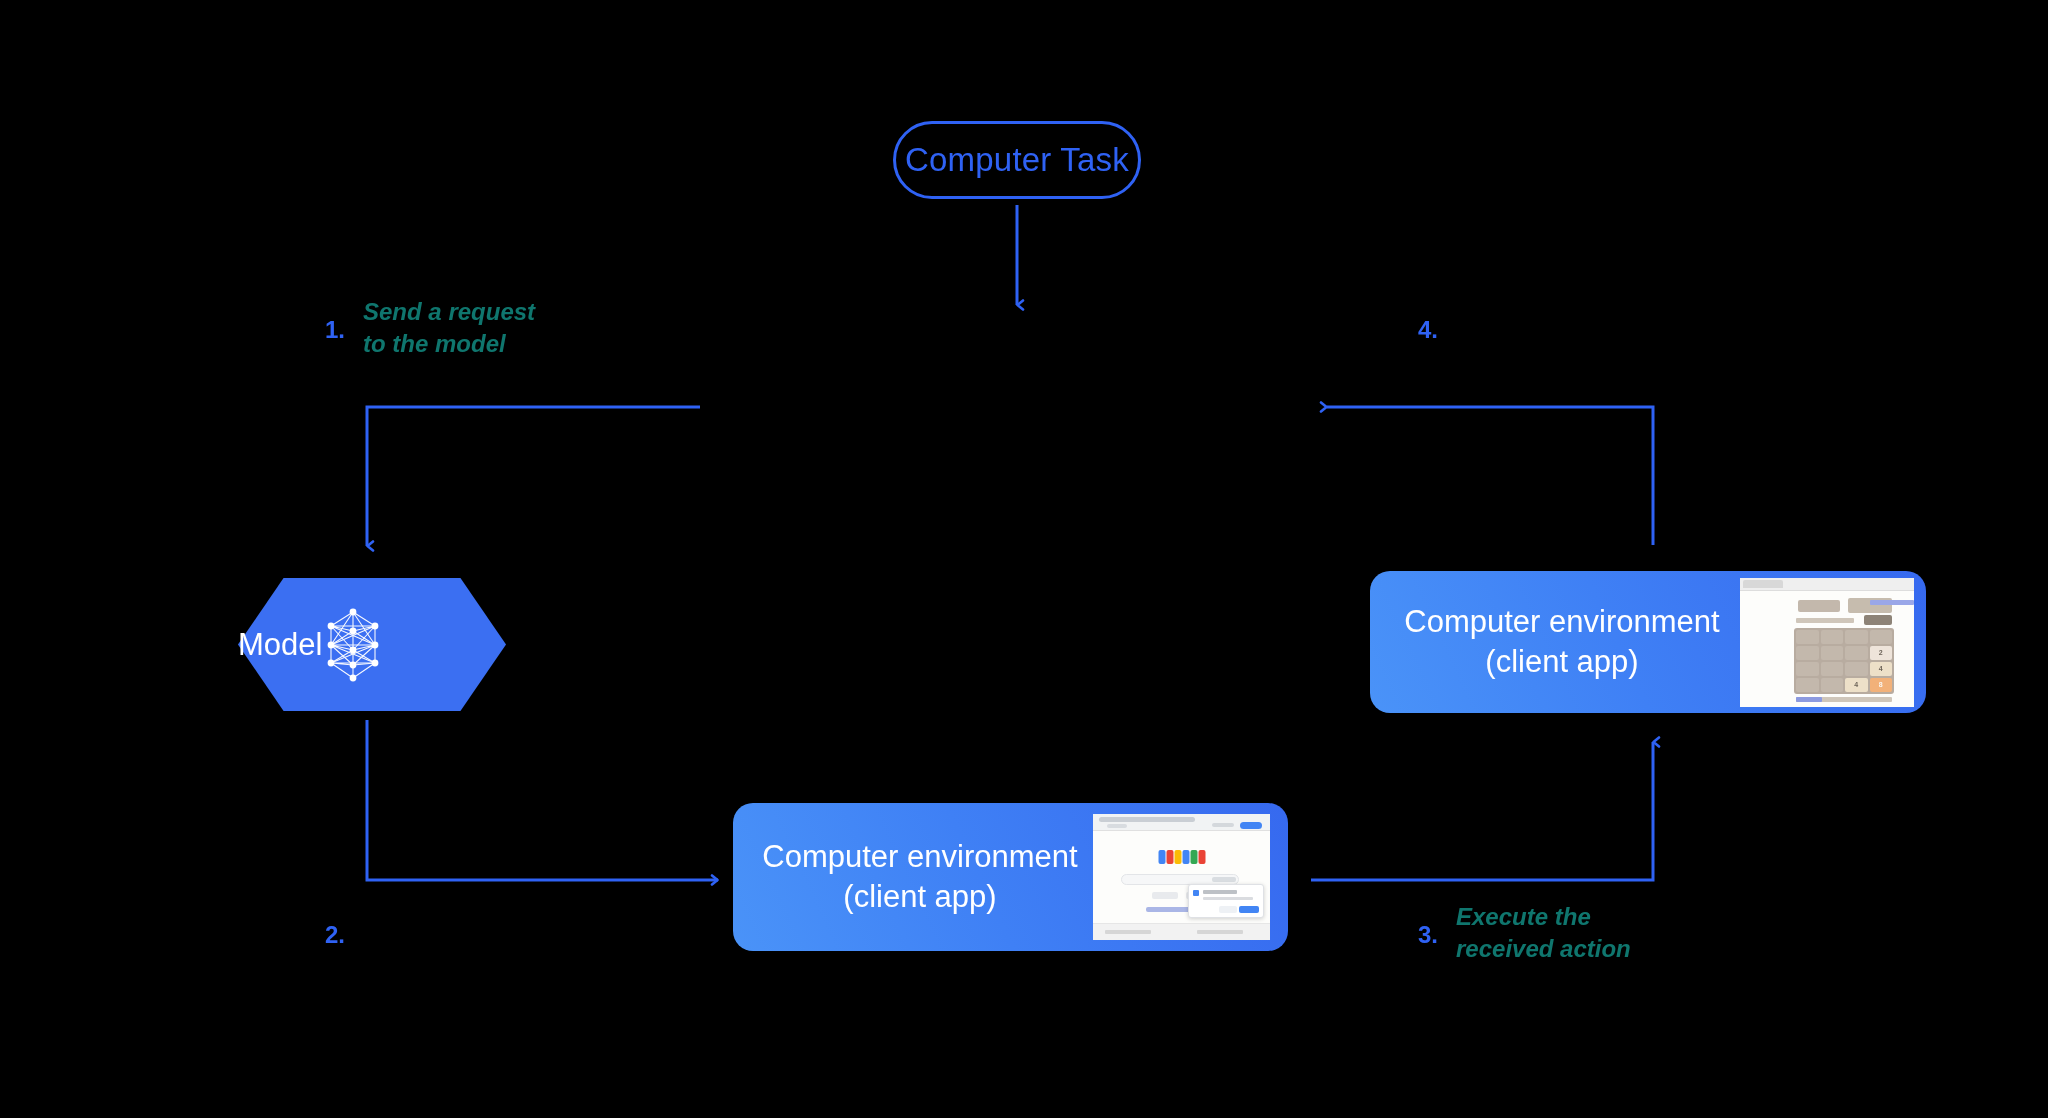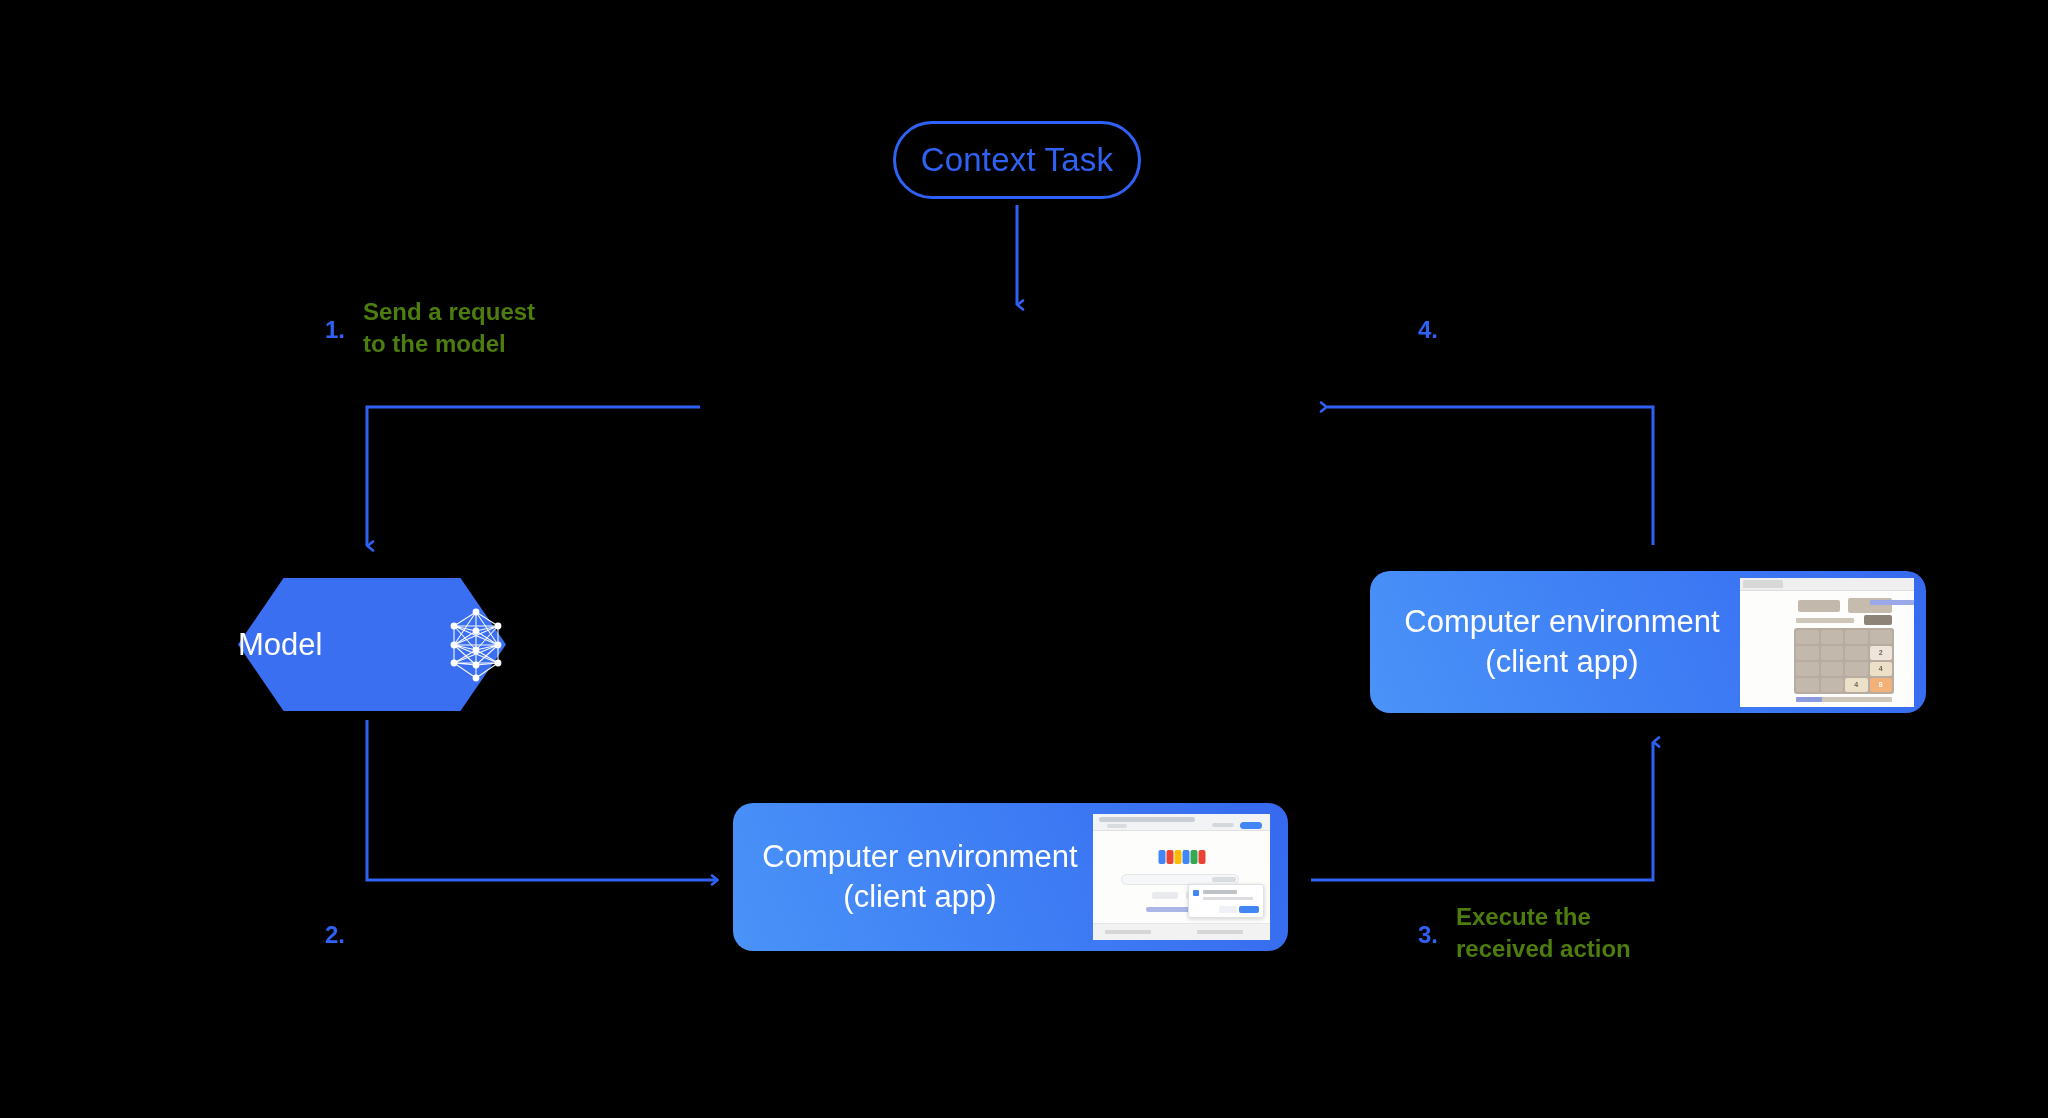--- a/index.html
+++ b/index.html
@@ -78,21 +78,21 @@
     inset: 0;
     background: #3b6ff2;
     clip-path: polygon(17% 0%, 83% 0%, 100% 50%, 83% 100%, 17% 100%, 0% 50%);
     border-radius: 10px;
   }
   #model-node .inner {
     position: absolute;
     inset: 0;
     display: flex;
     align-items: center;
-    justify-content: space-between;
+    justify-content: flex-start;
     gap: 1px;
   }
   #model-node .label {
     color: #ffffff;
     font-size: 31px;
     font-weight: 400;
   }
   #model-node .nn-icon { width: 60px; height: 80px; display: block; }
 
   
@@ -278,25 +278,26 @@
     align-items: flex-start;
     gap: 18px;
   }
   .step .num {
     color: #2f62f4;
     font-size: 24px;
     font-weight: 700;
     padding-top: 20px;
   }
   .step .txt {
-    color: #4d7c0f;
+    color: #0f766e;
     font-size: 24px;
     font-weight: 700;
     line-height: 1.33;
     white-space: pre-line;
+    font-style: italic;
   }
   #step-1 { left: 325px; top: 296px; }
   #step-4 { left: 1418px; top: 296px; }
   #step-2 { left: 325px; top: 901px; }
   #step-3 { left: 1418px; top: 901px; }
 
   #edges { position: absolute; left: 0; top: 0; width: 2048px; height: 1118px; }
 </style>
 </head>
 <body>
@@ -324,21 +325,21 @@
     <path d="M700,407 L367,407 L367,546" fill="none" stroke="#2f62f4" stroke-width="3" marker-end="url(#ah-down)"></path>
 
     <path d="M367,720 L367,880 L718,880" fill="none" stroke="#2f62f4" stroke-width="3" marker-end="url(#ah-right)"></path>
 
     <path d="M1311,880 L1653,880 L1653,742" fill="none" stroke="#2f62f4" stroke-width="3" marker-end="url(#ah-up)"></path>
 
     <path d="M1653,545 L1653,407 L1327,407" fill="none" stroke="#2f62f4" stroke-width="3" marker-end="url(#ah-left)"></path>
   </svg>
 
   <div class="abs" id="initial-task">
-    <span class="label">Context Task</span>
+    <span class="label">Computer Task</span>
   </div>
 
 
   <div class="abs" id="model-node">
     <div class="shape"></div>
     <div class="inner">
       <span class="label">Model</span>
       <svg class="nn-icon" viewBox="0 0 60 80" xmlns="http://www.w3.org/2000/svg">
         <g stroke="#ffffff" stroke-width="1.1" fill="none" opacity="0.95">
           <path d="M30,7 L8,21 M30,7 L52,21 M30,7 L30,26 M30,7 L8,40 M30,7 L52,40"></path>

